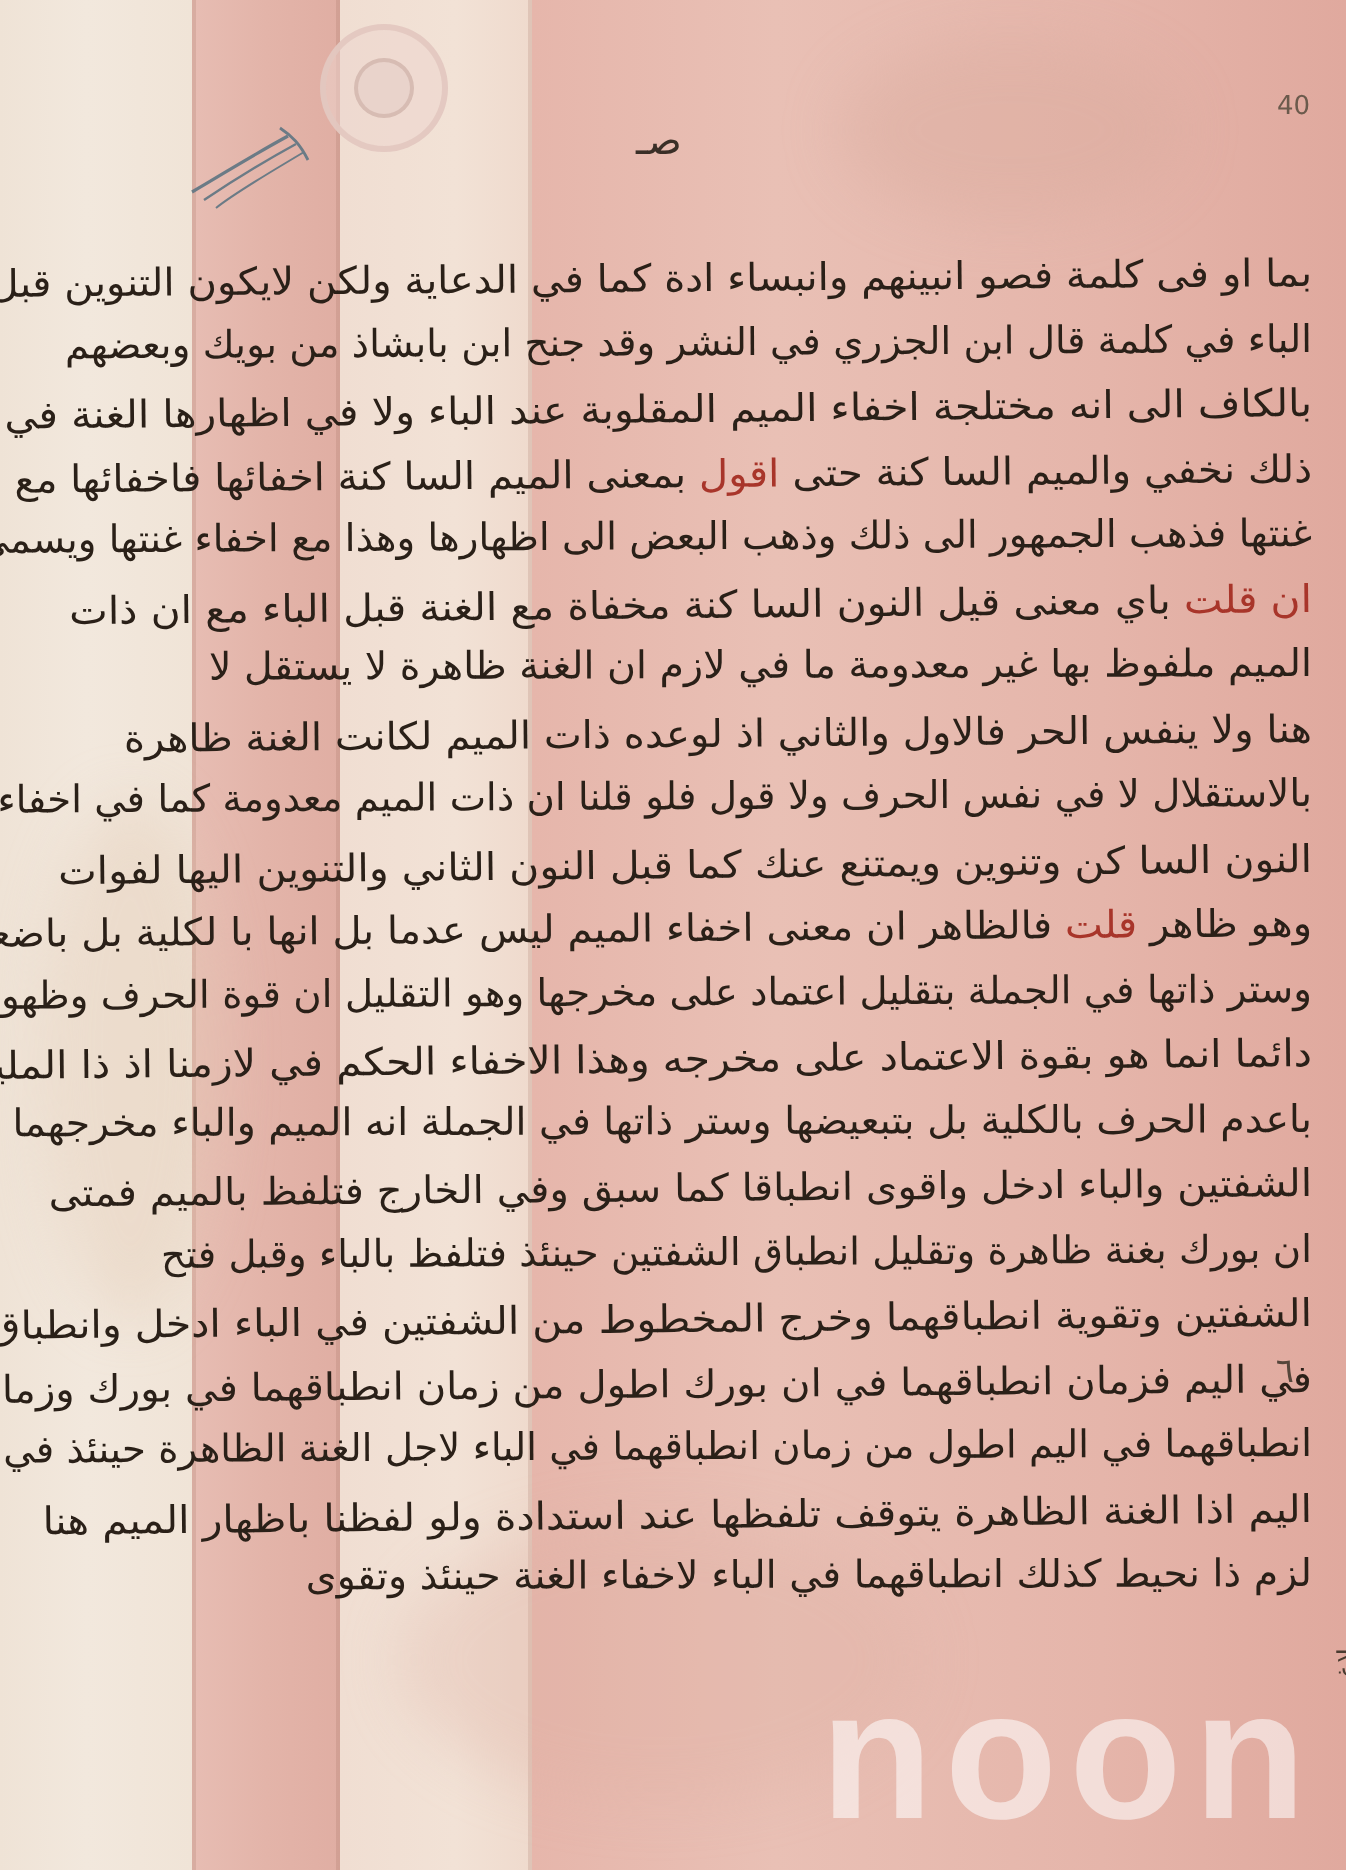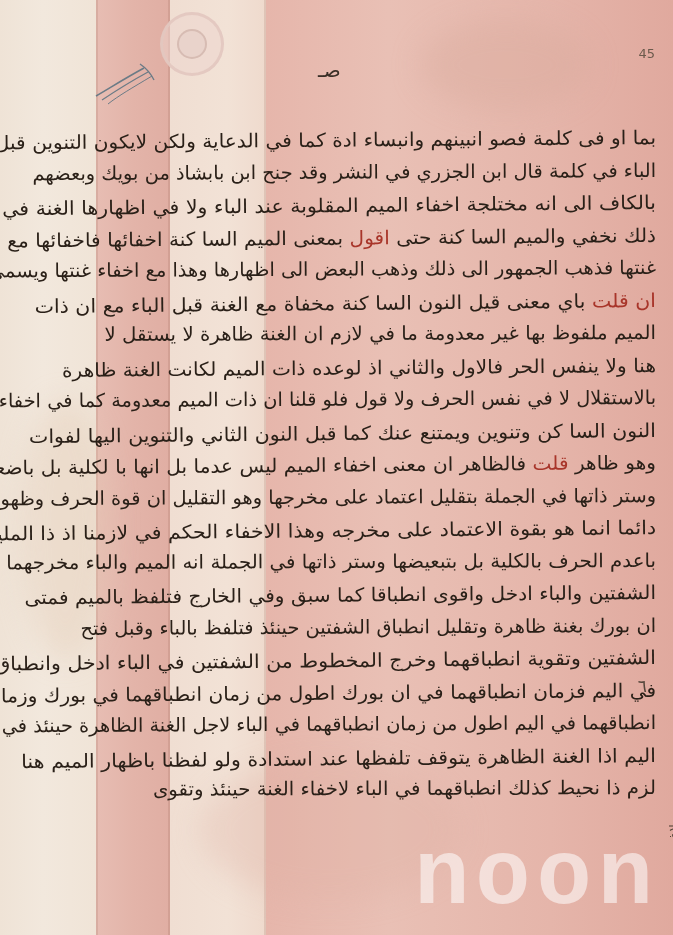--- a/index.html
+++ b/index.html
@@ -76,21 +76,21 @@
   }
 
   
   .watermark {
     position: absolute;
     right: 14px;
     bottom: 4px;
     font-size: 92px;
     letter-spacing: 6px;
     color: rgba(255, 255, 255, 0.55);
-    font-family: Liberation Mono, monospace;
+    font-family: Liberation Sans, sans-serif;
     font-weight: bold;
     user-select: none;
   }
 
   
   .text-block {
     position: absolute;
     left: 150px;
     top: 128px;
     width: 506px;
@@ -181,21 +181,21 @@
   </div>
 
   <svg class="margin-note" viewBox="0 0 70 46">
     <path d="M4 34 C18 26, 30 18, 52 6" stroke="#6b7b86" stroke-width="1.6" fill="none"></path>
     <path d="M10 38 C22 30, 34 22, 56 10" stroke="#6b7b86" stroke-width="1.2" fill="none"></path>
     <path d="M16 42 C26 34, 40 26, 60 14" stroke="#6b7b86" stroke-width="1" fill="none"></path>
     <path d="M48 2 C54 6, 58 10, 62 18" stroke="#6b7b86" stroke-width="1.4" fill="none"></path>
   </svg>
 
   <div class="catchword">صـ</div>
-  <div class="corner-mark">45</div>
+  <div class="corner-mark">40</div>
   <div class="foot-mark">٦</div>
   <div class="side-note">بلاغ</div>
 
   <div class="text-block" id="text-block">
       <div class="line w1"><span>بما او فى كلمة فصو انبينهم وانبساء ادة كما في الدعاية ولكن لايكون التنوين قبل</span> </div>
       <div class="line w2"><span>الباء في كلمة قال ابن الجزري في النشر وقد جنح ابن بابشاذ من بويك وبعضهم</span> </div>
       <div class="line w3"><span>بالكاف الى انه مختلجة اخفاء الميم المقلوبة عند الباء ولا في اظهارها الغنة في</span> </div>
       <div class="line w1"><span>ذلك نخفي والميم السا كنة حتى</span> <span class="rubric">اقول</span> <span>بمعنى الميم السا كنة اخفائها فاخفائها مع الغنة</span></div>
       <div class="line w2"><span>غنتها فذهب الجمهور الى ذلك وذهب البعض الى اظهارها وهذا مع اخفاء غنتها ويسمى</span> </div>
       <div class="line w3"><span class="rubric">ان قلت</span> <span>باي معنى قيل النون السا كنة مخفاة مع الغنة قبل الباء مع ان ذات</span></div>

